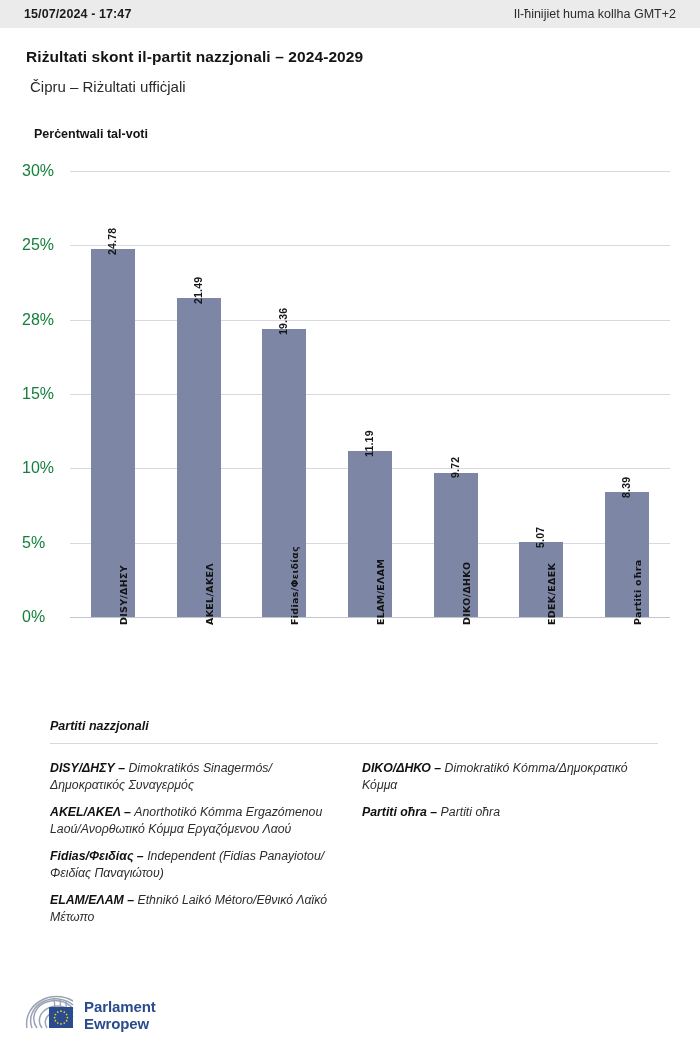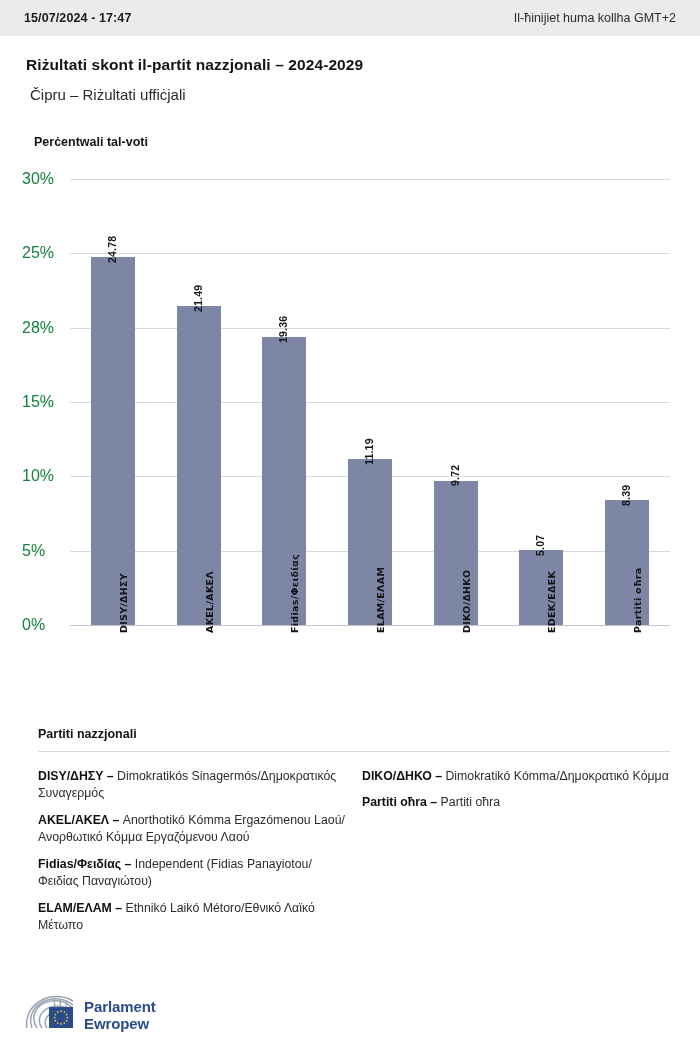--- a/index.html
+++ b/index.html
@@ -8,21 +8,21 @@
     width:700px; height:1049px;
     background:#ffffff;
     font-family:"Liberation Sans", sans-serif;
     color:#1a1a1a;
     overflow:hidden;
     position:relative;
   }
 
   
   #topbar {
-    height:36px;
+    height:28px;
     background:#ebebeb;
     display:flex;
     align-items:center;
     justify-content:space-between;
     padding:6px 24px;
   }
   #topbar .ts {
     font-size:12.5px;
     font-weight:bold;
     color:#1b1b1b;
@@ -109,21 +109,21 @@
     font-size:9.5px;
     font-weight:bold;
     color:#141414;
     white-space:nowrap;
     transform-origin:left top;
     transform:rotate(-90deg);
     letter-spacing:0.3px;
   }
 
   
-  #legendwrap { padding:0 30px; margin-top:4px; }
+  #legendwrap { padding:0 42px; margin-top:4px;font-style:italic; }
   #legendtitle {
     font-size:12.5px;
     font-weight:bold;
     color:#141414;
     margin:0 0 10px 8px;
   }
   #legenddiv {
     height:1px;
     background:#d9d9d9;
     margin:0 0 16px 8px;

